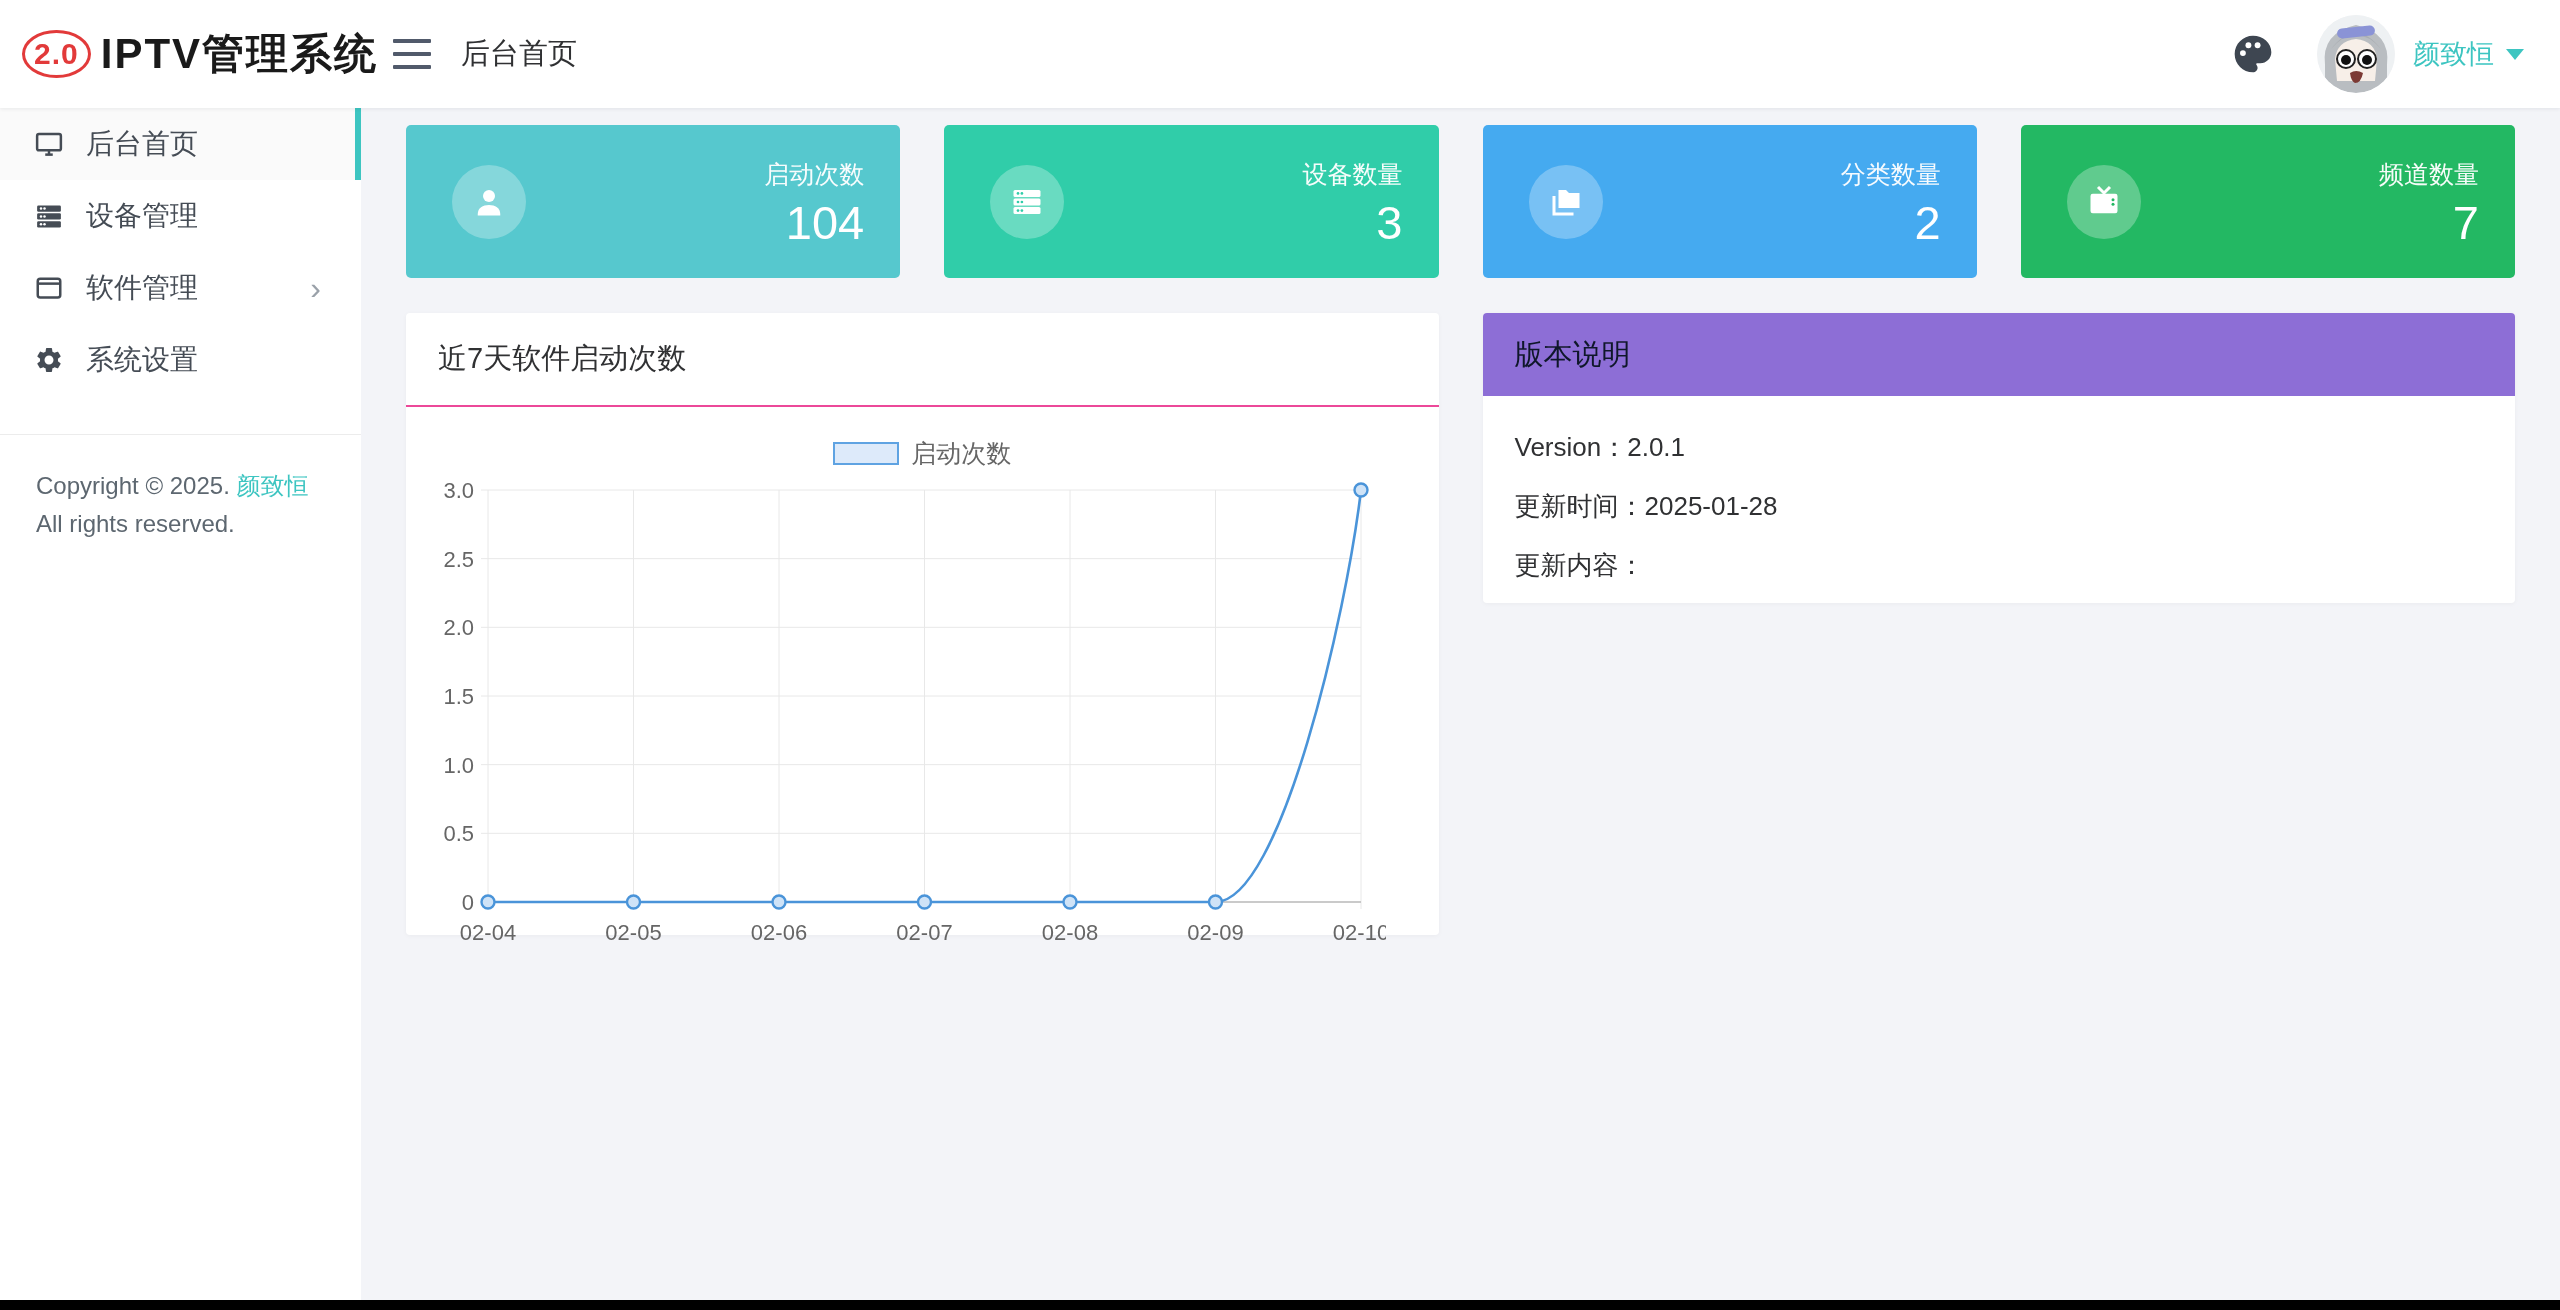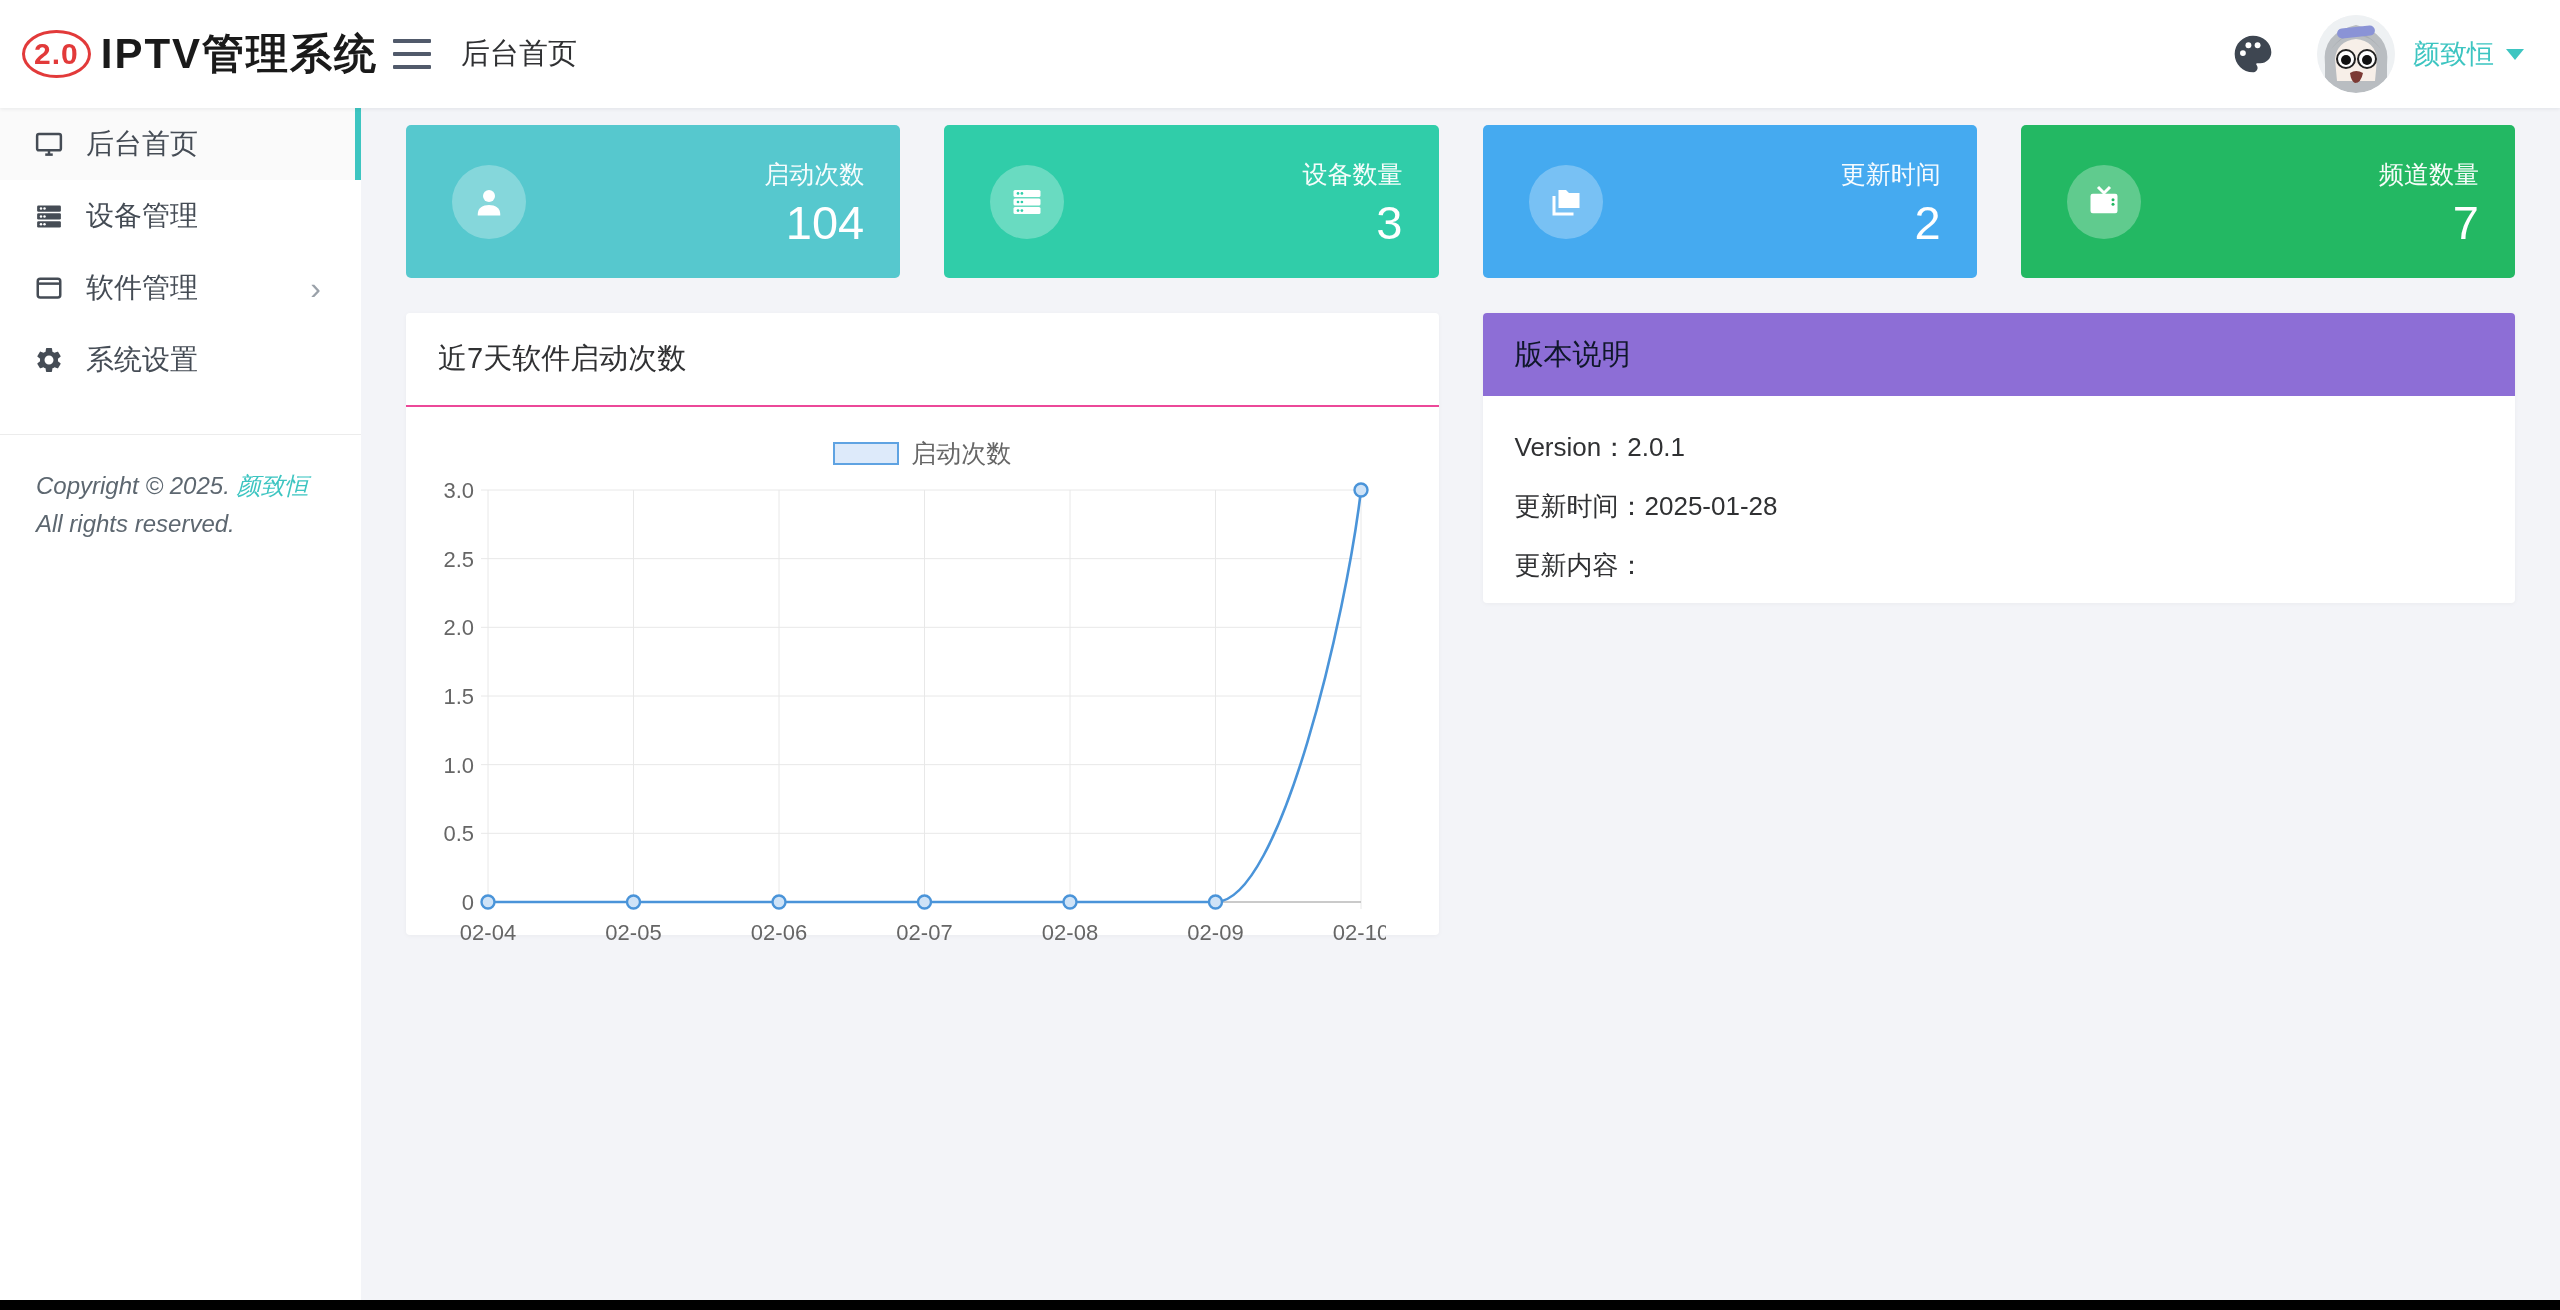--- a/index.html
+++ b/index.html
@@ -28,21 +28,21 @@
   .body-row { flex:1 1 auto; display:flex; min-height:0; }
   .sidebar { width:361px; background:#fff; flex:0 0 auto; display:flex; flex-direction:column; }
   .menu-item { height:72px; display:flex; align-items:center; padding:0 34px; cursor:pointer; position:relative;
                font-size:28px; color:#454c55; background:#fff; }
   .menu-item.active { background:#fafafa; }
   .menu-item.active::after { content:""; position:absolute; right:0; top:0; width:6px; height:100%; background:#3dc5c1; }
   .menu-icon { width:30px; height:30px; margin-right:22px; flex:0 0 auto; display:flex; }
   .menu-label { flex:1 1 auto; }
   .menu-arrow { color:#9aa1a9; font-size:32px; line-height:1; margin-right:6px; }
   .side-divider { border-top:1px solid #ececec; margin-top:38px; }
-  .copyright { padding:32px 36px 0 36px; font-size:24px; color:#5d6770; line-height:38px;font-style:italic; }
+  .copyright { padding:32px 36px 0 36px; font-size:24px; color:#5d6770; line-height:38px; }
   .copyright a { color:#3dc5c1; text-decoration:none; cursor:pointer; }
 
   .main { flex:1 1 auto; padding:17px 45px 0 45px; overflow:hidden; }
 
   
   .stat-row { display:flex; gap:44px; }
   .stat-card { flex:1 1 0; height:153px; border-radius:5px; display:flex; align-items:center; padding:0 36px 0 46px; color:#fff; }
   .stat-icon-circle { width:74px; height:74px; border-radius:50%; background:rgba(255,255,255,.28);
                       display:flex; align-items:center; justify-content:center; flex:0 0 auto; }
   .stat-icon-circle svg { width:36px; height:36px; }
@@ -225,21 +225,21 @@
           </div>
         </div>
         <div class="stat-card" style="background: rgb(69, 170, 240);">
           <div class="stat-icon-circle">
             <svg viewBox="0 0 24 24">
               <path fill="none" stroke="#fff" stroke-width="2" d="M4 8v12h13"></path>
               <path fill="#fff" d="M7 4h5l2 2h7v10H7z"></path>
             </svg>
           </div>
           <div class="stat-right">
-            <div class="stat-label">更新时间</div>
+            <div class="stat-label">分类数量</div>
             <div class="stat-value">2</div>
           </div>
         </div>
         <div class="stat-card" style="background: rgb(35, 184, 99);">
           <div class="stat-icon-circle">
             <svg viewBox="0 0 24 24">
               <path fill="none" stroke="#fff" stroke-width="2" d="M8 2l4 4 4-4"></path>
               <rect x="3" y="6.5" width="18" height="13" rx="1.5" fill="#fff"></rect>
               <rect x="5.5" y="9" width="9.5" height="8" rx="1" fill="#23b863" opacity=".0"></rect>
               <g fill="#23b863">

